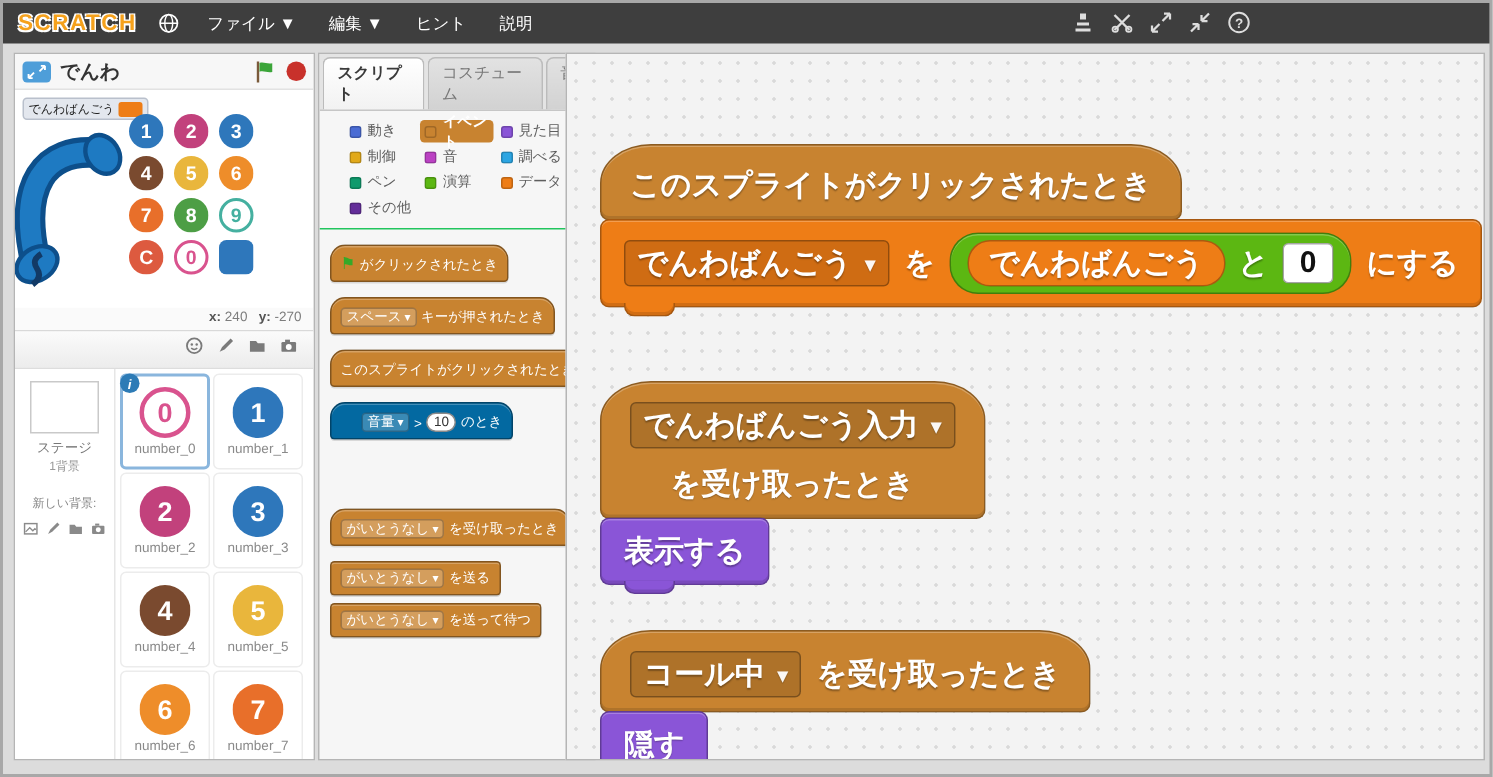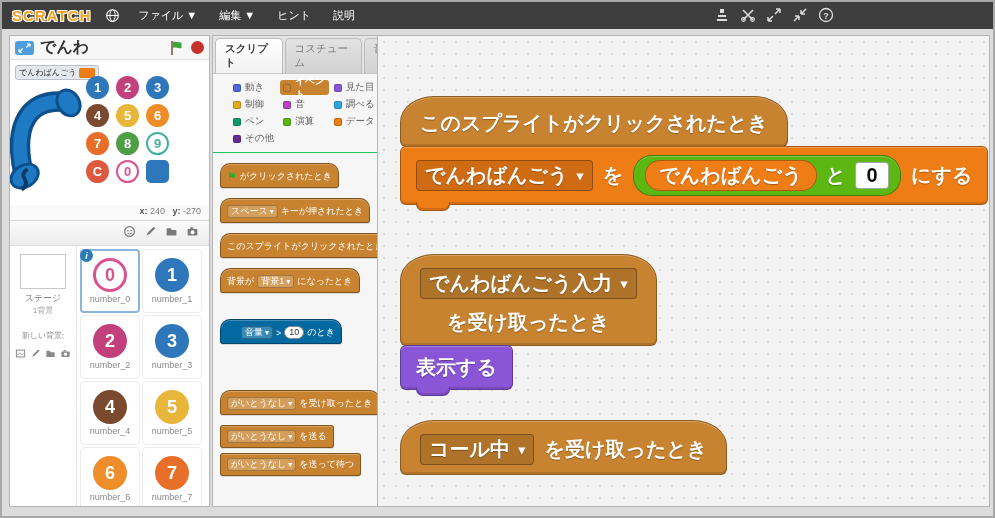--- a/index.html
+++ b/index.html
@@ -14,21 +14,21 @@
         text-shadow:-1px -1px 0 #fff,1px -1px 0 #fff,-1px 1px 0 #fff,1px 1px 0 #fff;cursor:pointer}
   .mitem{color:#fff;font-size:11px;cursor:pointer;padding:2px 4px}
   .mb-icons{position:absolute;left:712px;top:5px;display:flex;gap:10px;align-items:center}
   .mb-icons svg{cursor:pointer}
 
   
   .stage-panel{position:absolute;left:7px;top:33px;width:201px;height:472px;background:#fff;
                border:1px solid #b5b5b5;box-sizing:border-box;overflow:hidden}
   .stage-header{height:23px;display:flex;align-items:center;gap:6px;padding:0 5px;background:#f7f7f7;border-bottom:1px solid #e2e2e2}
   .fs-btn{background:#4e9ed9;border-radius:3px;padding:2px 3px;display:inline-flex;cursor:pointer}
-  .stage-title{font-size:16px;font-weight:bold;color:#333;flex:1}
+  .stage-title{font-size:13px;font-weight:bold;color:#333;flex:1}
   .flag-btn,.stop-btn{cursor:pointer;display:inline-flex}
   .stop-btn{width:13px;height:13px;border-radius:50%;background:#c8312b}
   .stage-view{position:relative;height:145px;background:#fff;overflow:hidden}
   .monitor{position:absolute;left:5px;top:5px;background:#e3e7ee;border:1px solid #b9c0cc;border-radius:3px;
            padding:1px 3px;display:flex;align-items:center;gap:3px;cursor:pointer}
   .mlabel{font-size:8px;color:#222}
   .mval{width:16px;height:10px;border-radius:2px;display:inline-block}
   .handset{position:absolute;left:0;top:20px}
   .keypad{position:absolute;left:76px;top:16px;display:grid;grid-template-columns:repeat(3,23px);gap:5px 7px}
   .key{width:23px;height:23px;border-radius:50%;display:flex;align-items:center;justify-content:center;
@@ -340,27 +340,20 @@
       </div>
       <div class="pblock hat" style="background-color: rgb(200, 131, 48);">
         <span class="pdd">
             <span>スペース</span>
           </span>
         <span>キーが押されたとき</span>
       </div>
       <div class="pblock hat" style="background-color: rgb(200, 131, 48);">
         <span>このスプライトがクリックされたとき</span>
       </div>
-      <div class="pblock hat" style="margin-bottom: 26px; background-color: rgb(200, 131, 48);">
-        <span>背景が</span>
-        <span class="pdd">
-            <span>背景1</span>
-          </span>
-        <span>になったとき</span>
-      </div>
       <div class="pblock hat" style="margin-bottom: 46px; background-color: #0369a1; padding-left: 20px;">
         <span class="pdd">
             <span>音量</span>
           </span>
         <span>&gt;</span>
         <span class="pinput">10</span>
         <span>のとき</span>
       </div>
       <div class="pblock hat" style="background-color: rgb(200, 131, 48);">
         <span class="pdd">
@@ -415,16 +408,19 @@
       </div>
     </div>
 
     <div class="script" style="left:22px;top:360px">
       <div class="bblock bhat" style="background-color: rgb(200, 131, 48); margin-top: 24px;">
         <span class="bdd">
             <span>コール中</span>
           </span>
         <span>を受け取ったとき</span>
       </div>
+      <div class="bblock bstack bump" style="background-color: rgb(138, 85, 215);">
+        <span>隠す</span>
+      </div>
     </div>
 
   </div>
 </div>
 
 </body></html>

